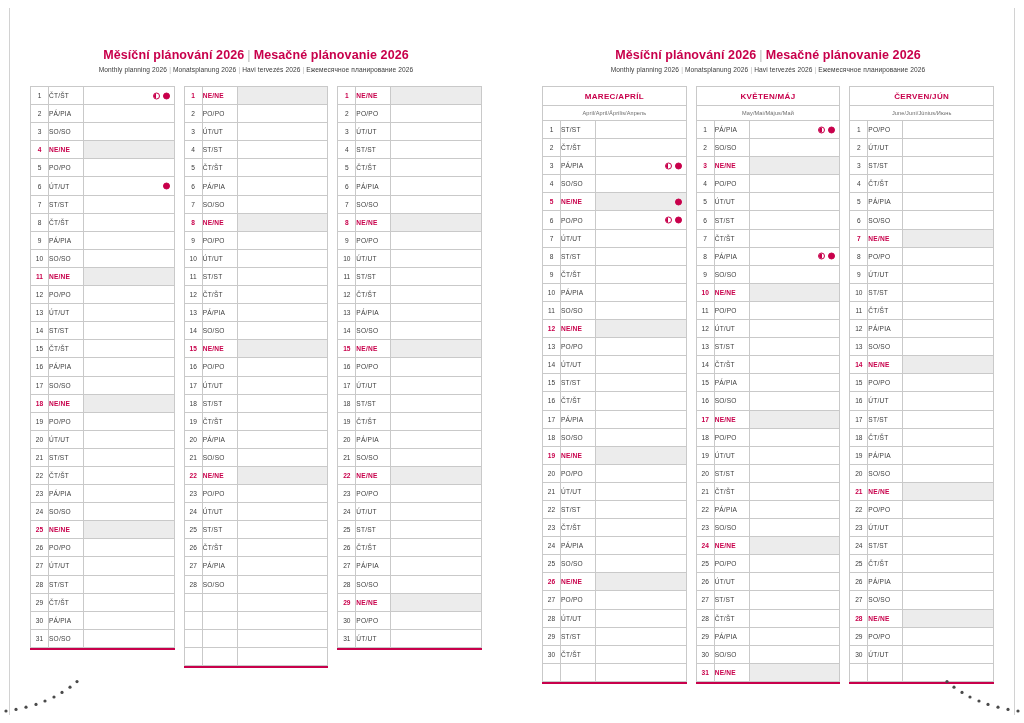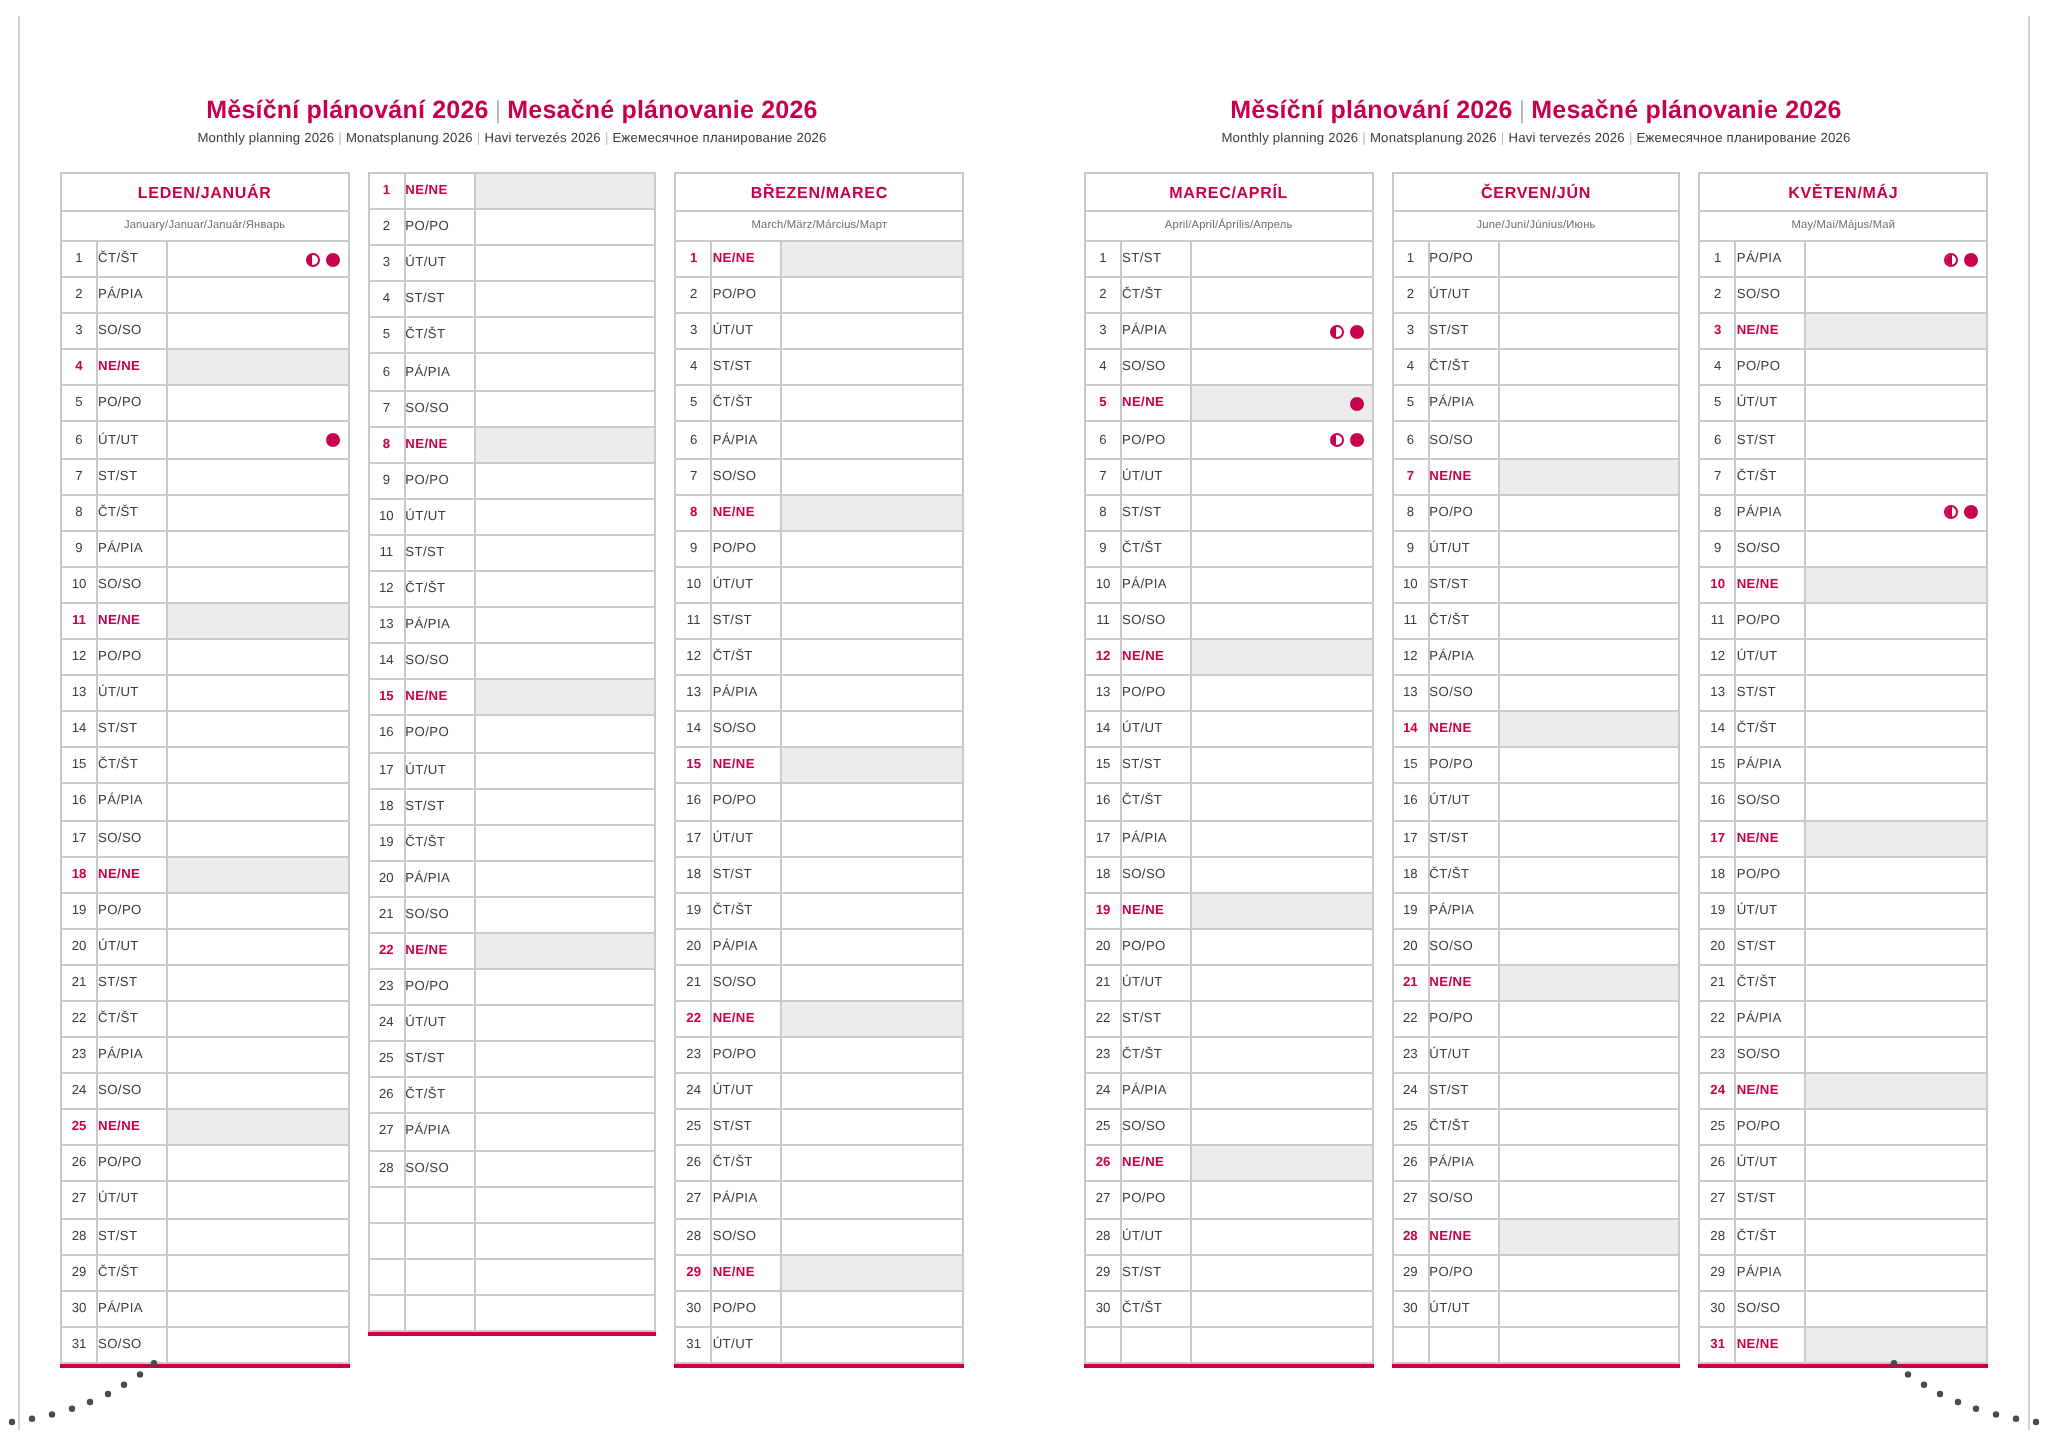--- a/index.html
+++ b/index.html
@@ -60,24 +60,20 @@
       <div class="title-block">
         <div class="title-main">
           <span>Měsíční plánování 2026</span><span class="sep">|</span><span>Mesačné plánovanie 2026</span>
         </div>
         <div class="title-sub">
           <span>Monthly planning 2026</span><span class="sep">|</span><span>Monatsplanung 2026</span><span class="sep">|</span><span>Havi tervezés 2026</span><span class="sep">|</span><span>Ежемесячное планирование 2026</span>
         </div>
       </div>
       <div class="months" id="months-left">
           <div class="month">
-            <div class="m-head">
-              <div class="m-name">LEDEN/JANUÁR</div>
-              <div class="m-alt">January/Januar/Január/Январь</div>
-            </div>
             <table class="days">
               <tbody>
                 <tr class="">
                   <td class="num">1</td>
                   <td class="dw">ČT/ŠT</td>
                   <td class="note">
                     <span class="moon">
                       <i class="last"></i>
                       <i class="full"></i>
                     </span>
@@ -402,24 +398,20 @@
                 <tr class="blank">
                   <td class="num">&nbsp;</td>
                   <td class="dw">&nbsp;</td>
                   <td class="note"></td>
                 </tr>
               </tbody>
             </table>
             <div class="bottom-rule"></div>
           </div>
           <div class="month">
-            <div class="m-head">
-              <div class="m-name">BŘEZEN/MAREC</div>
-              <div class="m-alt">March/März/Március/Март</div>
-            </div>
             <table class="days">
               <tbody>
                 <tr class="we">
                   <td class="num">1</td>
                   <td class="dw">NE/NE</td>
                   <td class="note"></td>
                 </tr>
                 <tr class="">
                   <td class="num">2</td>
                   <td class="dw">PO/PO</td>
@@ -780,354 +772,354 @@
                   <td class="num">&nbsp;</td>
                   <td class="dw">&nbsp;</td>
                   <td class="note"></td>
                 </tr>
               </tbody>
             </table>
             <div class="bottom-rule"></div>
           </div>
           <div class="month">
             <div class="m-head">
-              <div class="m-name">ČERVEN/JÚN</div>
-              <div class="m-alt">June/Juni/Június/Июнь</div>
+              <div class="m-name">KVĚTEN/MÁJ</div>
+              <div class="m-alt">May/Mai/Május/Май</div>
             </div>
             <table class="days">
               <tbody>
                 <tr class="">
                   <td class="num">1</td>
-                  <td class="dw">PO/PO</td>
-                  <td class="note"></td>
+                  <td class="dw">PÁ/PIA</td>
+                  <td class="note">
+                    <span class="moon">
+                      <i class="last"></i>
+                      <i class="full"></i>
+                    </span>
+                  </td>
                 </tr>
                 <tr class="">
                   <td class="num">2</td>
-                  <td class="dw">ÚT/UT</td>
-                  <td class="note"></td>
-                </tr>
-                <tr class="">
+                  <td class="dw">SO/SO</td>
+                  <td class="note"></td>
+                </tr>
+                <tr class="we">
                   <td class="num">3</td>
-                  <td class="dw">ST/ST</td>
+                  <td class="dw">NE/NE</td>
                   <td class="note"></td>
                 </tr>
                 <tr class="">
                   <td class="num">4</td>
-                  <td class="dw">ČT/ŠT</td>
+                  <td class="dw">PO/PO</td>
                   <td class="note"></td>
                 </tr>
                 <tr class="">
                   <td class="num">5</td>
-                  <td class="dw">PÁ/PIA</td>
+                  <td class="dw">ÚT/UT</td>
                   <td class="note"></td>
                 </tr>
                 <tr class="">
                   <td class="num">6</td>
-                  <td class="dw">SO/SO</td>
-                  <td class="note"></td>
-                </tr>
-                <tr class="we">
+                  <td class="dw">ST/ST</td>
+                  <td class="note"></td>
+                </tr>
+                <tr class="">
                   <td class="num">7</td>
-                  <td class="dw">NE/NE</td>
+                  <td class="dw">ČT/ŠT</td>
                   <td class="note"></td>
                 </tr>
                 <tr class="">
                   <td class="num">8</td>
-                  <td class="dw">PO/PO</td>
-                  <td class="note"></td>
+                  <td class="dw">PÁ/PIA</td>
+                  <td class="note">
+                    <span class="moon">
+                      <i class="last"></i>
+                      <i class="full"></i>
+                    </span>
+                  </td>
                 </tr>
                 <tr class="">
                   <td class="num">9</td>
-                  <td class="dw">ÚT/UT</td>
-                  <td class="note"></td>
-                </tr>
-                <tr class="">
+                  <td class="dw">SO/SO</td>
+                  <td class="note"></td>
+                </tr>
+                <tr class="we">
                   <td class="num">10</td>
-                  <td class="dw">ST/ST</td>
+                  <td class="dw">NE/NE</td>
                   <td class="note"></td>
                 </tr>
                 <tr class="">
                   <td class="num">11</td>
-                  <td class="dw">ČT/ŠT</td>
+                  <td class="dw">PO/PO</td>
                   <td class="note"></td>
                 </tr>
                 <tr class="">
                   <td class="num">12</td>
-                  <td class="dw">PÁ/PIA</td>
+                  <td class="dw">ÚT/UT</td>
                   <td class="note"></td>
                 </tr>
                 <tr class="">
                   <td class="num">13</td>
-                  <td class="dw">SO/SO</td>
-                  <td class="note"></td>
-                </tr>
-                <tr class="we">
+                  <td class="dw">ST/ST</td>
+                  <td class="note"></td>
+                </tr>
+                <tr class="">
                   <td class="num">14</td>
-                  <td class="dw">NE/NE</td>
+                  <td class="dw">ČT/ŠT</td>
                   <td class="note"></td>
                 </tr>
                 <tr class="">
                   <td class="num">15</td>
-                  <td class="dw">PO/PO</td>
+                  <td class="dw">PÁ/PIA</td>
                   <td class="note"></td>
                 </tr>
                 <tr class="">
                   <td class="num">16</td>
-                  <td class="dw">ÚT/UT</td>
-                  <td class="note"></td>
-                </tr>
-                <tr class="">
+                  <td class="dw">SO/SO</td>
+                  <td class="note"></td>
+                </tr>
+                <tr class="we">
                   <td class="num">17</td>
-                  <td class="dw">ST/ST</td>
+                  <td class="dw">NE/NE</td>
                   <td class="note"></td>
                 </tr>
                 <tr class="">
                   <td class="num">18</td>
-                  <td class="dw">ČT/ŠT</td>
+                  <td class="dw">PO/PO</td>
                   <td class="note"></td>
                 </tr>
                 <tr class="">
                   <td class="num">19</td>
-                  <td class="dw">PÁ/PIA</td>
+                  <td class="dw">ÚT/UT</td>
                   <td class="note"></td>
                 </tr>
                 <tr class="">
                   <td class="num">20</td>
-                  <td class="dw">SO/SO</td>
-                  <td class="note"></td>
-                </tr>
-                <tr class="we">
+                  <td class="dw">ST/ST</td>
+                  <td class="note"></td>
+                </tr>
+                <tr class="">
                   <td class="num">21</td>
-                  <td class="dw">NE/NE</td>
+                  <td class="dw">ČT/ŠT</td>
                   <td class="note"></td>
                 </tr>
                 <tr class="">
                   <td class="num">22</td>
-                  <td class="dw">PO/PO</td>
+                  <td class="dw">PÁ/PIA</td>
                   <td class="note"></td>
                 </tr>
                 <tr class="">
                   <td class="num">23</td>
-                  <td class="dw">ÚT/UT</td>
-                  <td class="note"></td>
-                </tr>
-                <tr class="">
+                  <td class="dw">SO/SO</td>
+                  <td class="note"></td>
+                </tr>
+                <tr class="we">
                   <td class="num">24</td>
-                  <td class="dw">ST/ST</td>
+                  <td class="dw">NE/NE</td>
                   <td class="note"></td>
                 </tr>
                 <tr class="">
                   <td class="num">25</td>
-                  <td class="dw">ČT/ŠT</td>
+                  <td class="dw">PO/PO</td>
                   <td class="note"></td>
                 </tr>
                 <tr class="">
                   <td class="num">26</td>
-                  <td class="dw">PÁ/PIA</td>
+                  <td class="dw">ÚT/UT</td>
                   <td class="note"></td>
                 </tr>
                 <tr class="">
                   <td class="num">27</td>
-                  <td class="dw">SO/SO</td>
-                  <td class="note"></td>
-                </tr>
-                <tr class="we">
+                  <td class="dw">ST/ST</td>
+                  <td class="note"></td>
+                </tr>
+                <tr class="">
                   <td class="num">28</td>
-                  <td class="dw">NE/NE</td>
+                  <td class="dw">ČT/ŠT</td>
                   <td class="note"></td>
                 </tr>
                 <tr class="">
                   <td class="num">29</td>
-                  <td class="dw">PO/PO</td>
+                  <td class="dw">PÁ/PIA</td>
                   <td class="note"></td>
                 </tr>
                 <tr class="">
                   <td class="num">30</td>
-                  <td class="dw">ÚT/UT</td>
-                  <td class="note"></td>
-                </tr>
-                <tr class="blank">
-                  <td class="num">&nbsp;</td>
-                  <td class="dw">&nbsp;</td>
+                  <td class="dw">SO/SO</td>
+                  <td class="note"></td>
+                </tr>
+                <tr class="we">
+                  <td class="num">31</td>
+                  <td class="dw">NE/NE</td>
                   <td class="note"></td>
                 </tr>
               </tbody>
             </table>
             <div class="bottom-rule"></div>
           </div>
           <div class="month">
             <div class="m-head">
-              <div class="m-name">KVĚTEN/MÁJ</div>
-              <div class="m-alt">May/Mai/Május/Май</div>
+              <div class="m-name">ČERVEN/JÚN</div>
+              <div class="m-alt">June/Juni/Június/Июнь</div>
             </div>
             <table class="days">
               <tbody>
                 <tr class="">
                   <td class="num">1</td>
-                  <td class="dw">PÁ/PIA</td>
-                  <td class="note">
-                    <span class="moon">
-                      <i class="last"></i>
-                      <i class="full"></i>
-                    </span>
-                  </td>
+                  <td class="dw">PO/PO</td>
+                  <td class="note"></td>
                 </tr>
                 <tr class="">
                   <td class="num">2</td>
-                  <td class="dw">SO/SO</td>
-                  <td class="note"></td>
-                </tr>
-                <tr class="we">
+                  <td class="dw">ÚT/UT</td>
+                  <td class="note"></td>
+                </tr>
+                <tr class="">
                   <td class="num">3</td>
-                  <td class="dw">NE/NE</td>
+                  <td class="dw">ST/ST</td>
                   <td class="note"></td>
                 </tr>
                 <tr class="">
                   <td class="num">4</td>
-                  <td class="dw">PO/PO</td>
+                  <td class="dw">ČT/ŠT</td>
                   <td class="note"></td>
                 </tr>
                 <tr class="">
                   <td class="num">5</td>
-                  <td class="dw">ÚT/UT</td>
+                  <td class="dw">PÁ/PIA</td>
                   <td class="note"></td>
                 </tr>
                 <tr class="">
                   <td class="num">6</td>
-                  <td class="dw">ST/ST</td>
-                  <td class="note"></td>
-                </tr>
-                <tr class="">
+                  <td class="dw">SO/SO</td>
+                  <td class="note"></td>
+                </tr>
+                <tr class="we">
                   <td class="num">7</td>
-                  <td class="dw">ČT/ŠT</td>
+                  <td class="dw">NE/NE</td>
                   <td class="note"></td>
                 </tr>
                 <tr class="">
                   <td class="num">8</td>
-                  <td class="dw">PÁ/PIA</td>
-                  <td class="note">
-                    <span class="moon">
-                      <i class="last"></i>
-                      <i class="full"></i>
-                    </span>
-                  </td>
+                  <td class="dw">PO/PO</td>
+                  <td class="note"></td>
                 </tr>
                 <tr class="">
                   <td class="num">9</td>
-                  <td class="dw">SO/SO</td>
-                  <td class="note"></td>
-                </tr>
-                <tr class="we">
+                  <td class="dw">ÚT/UT</td>
+                  <td class="note"></td>
+                </tr>
+                <tr class="">
                   <td class="num">10</td>
-                  <td class="dw">NE/NE</td>
+                  <td class="dw">ST/ST</td>
                   <td class="note"></td>
                 </tr>
                 <tr class="">
                   <td class="num">11</td>
-                  <td class="dw">PO/PO</td>
+                  <td class="dw">ČT/ŠT</td>
                   <td class="note"></td>
                 </tr>
                 <tr class="">
                   <td class="num">12</td>
-                  <td class="dw">ÚT/UT</td>
+                  <td class="dw">PÁ/PIA</td>
                   <td class="note"></td>
                 </tr>
                 <tr class="">
                   <td class="num">13</td>
-                  <td class="dw">ST/ST</td>
-                  <td class="note"></td>
-                </tr>
-                <tr class="">
+                  <td class="dw">SO/SO</td>
+                  <td class="note"></td>
+                </tr>
+                <tr class="we">
                   <td class="num">14</td>
-                  <td class="dw">ČT/ŠT</td>
+                  <td class="dw">NE/NE</td>
                   <td class="note"></td>
                 </tr>
                 <tr class="">
                   <td class="num">15</td>
-                  <td class="dw">PÁ/PIA</td>
+                  <td class="dw">PO/PO</td>
                   <td class="note"></td>
                 </tr>
                 <tr class="">
                   <td class="num">16</td>
-                  <td class="dw">SO/SO</td>
-                  <td class="note"></td>
-                </tr>
-                <tr class="we">
+                  <td class="dw">ÚT/UT</td>
+                  <td class="note"></td>
+                </tr>
+                <tr class="">
                   <td class="num">17</td>
-                  <td class="dw">NE/NE</td>
+                  <td class="dw">ST/ST</td>
                   <td class="note"></td>
                 </tr>
                 <tr class="">
                   <td class="num">18</td>
-                  <td class="dw">PO/PO</td>
+                  <td class="dw">ČT/ŠT</td>
                   <td class="note"></td>
                 </tr>
                 <tr class="">
                   <td class="num">19</td>
-                  <td class="dw">ÚT/UT</td>
+                  <td class="dw">PÁ/PIA</td>
                   <td class="note"></td>
                 </tr>
                 <tr class="">
                   <td class="num">20</td>
-                  <td class="dw">ST/ST</td>
-                  <td class="note"></td>
-                </tr>
-                <tr class="">
+                  <td class="dw">SO/SO</td>
+                  <td class="note"></td>
+                </tr>
+                <tr class="we">
                   <td class="num">21</td>
-                  <td class="dw">ČT/ŠT</td>
+                  <td class="dw">NE/NE</td>
                   <td class="note"></td>
                 </tr>
                 <tr class="">
                   <td class="num">22</td>
-                  <td class="dw">PÁ/PIA</td>
+                  <td class="dw">PO/PO</td>
                   <td class="note"></td>
                 </tr>
                 <tr class="">
                   <td class="num">23</td>
-                  <td class="dw">SO/SO</td>
-                  <td class="note"></td>
-                </tr>
-                <tr class="we">
+                  <td class="dw">ÚT/UT</td>
+                  <td class="note"></td>
+                </tr>
+                <tr class="">
                   <td class="num">24</td>
-                  <td class="dw">NE/NE</td>
+                  <td class="dw">ST/ST</td>
                   <td class="note"></td>
                 </tr>
                 <tr class="">
                   <td class="num">25</td>
-                  <td class="dw">PO/PO</td>
+                  <td class="dw">ČT/ŠT</td>
                   <td class="note"></td>
                 </tr>
                 <tr class="">
                   <td class="num">26</td>
-                  <td class="dw">ÚT/UT</td>
+                  <td class="dw">PÁ/PIA</td>
                   <td class="note"></td>
                 </tr>
                 <tr class="">
                   <td class="num">27</td>
-                  <td class="dw">ST/ST</td>
-                  <td class="note"></td>
-                </tr>
-                <tr class="">
+                  <td class="dw">SO/SO</td>
+                  <td class="note"></td>
+                </tr>
+                <tr class="we">
                   <td class="num">28</td>
-                  <td class="dw">ČT/ŠT</td>
+                  <td class="dw">NE/NE</td>
                   <td class="note"></td>
                 </tr>
                 <tr class="">
                   <td class="num">29</td>
-                  <td class="dw">PÁ/PIA</td>
+                  <td class="dw">PO/PO</td>
                   <td class="note"></td>
                 </tr>
                 <tr class="">
                   <td class="num">30</td>
-                  <td class="dw">SO/SO</td>
-                  <td class="note"></td>
-                </tr>
-                <tr class="we">
-                  <td class="num">31</td>
-                  <td class="dw">NE/NE</td>
+                  <td class="dw">ÚT/UT</td>
+                  <td class="note"></td>
+                </tr>
+                <tr class="blank">
+                  <td class="num">&nbsp;</td>
+                  <td class="dw">&nbsp;</td>
                   <td class="note"></td>
                 </tr>
               </tbody>
             </table>
             <div class="bottom-rule"></div>
           </div>
         </div>
     </div>
     <div class="dots r">
       <svg width="110" height="44" viewBox="0 0 110 44">

